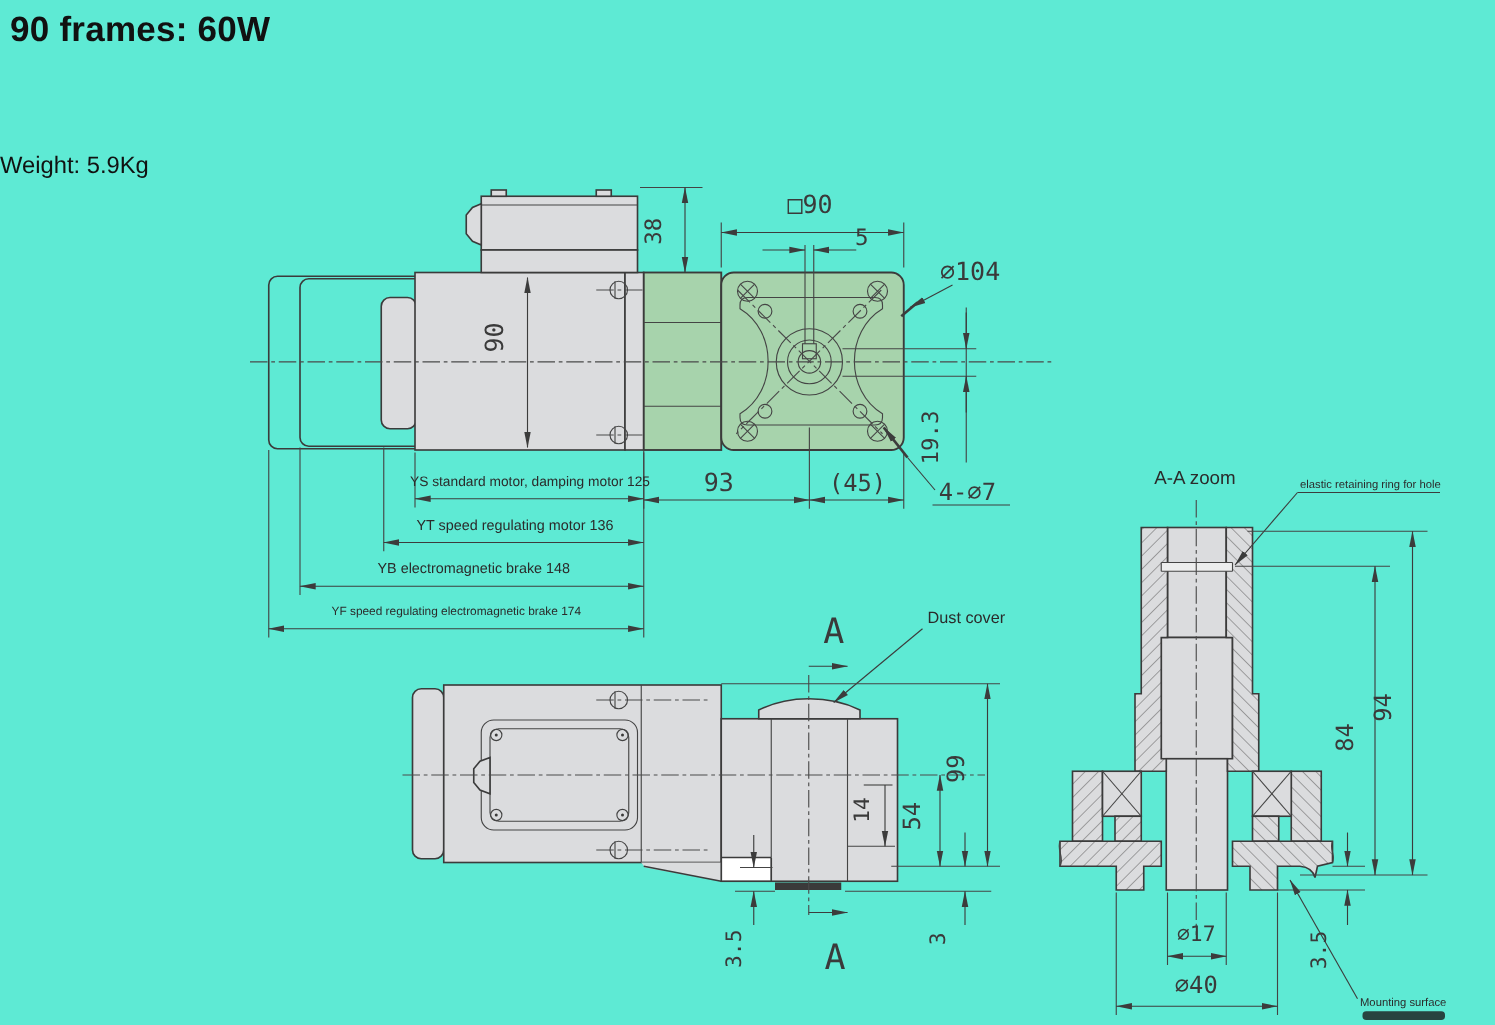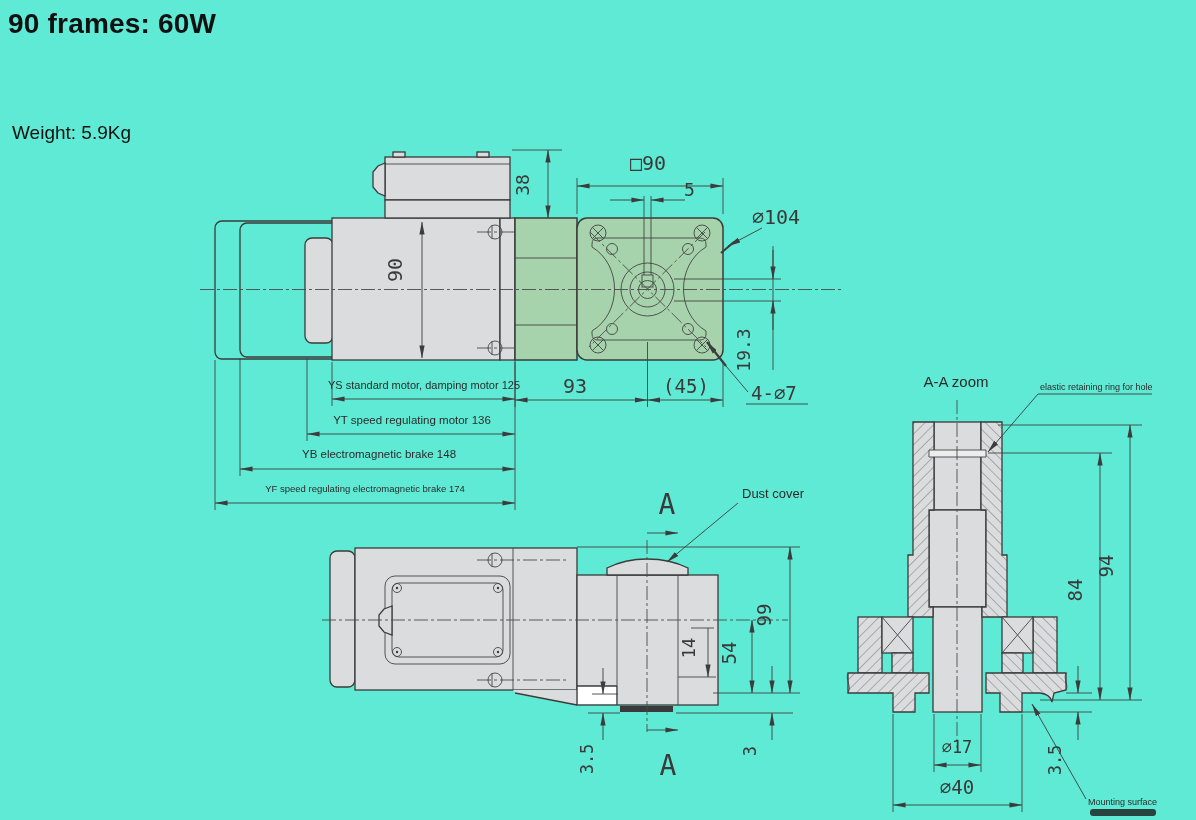--- a/index.html
+++ b/index.html
@@ -1,20 +1,20 @@
 <!DOCTYPE html>
 <html><head>
 <meta charset="utf-8">
 <style>
   html,body{margin:0;padding:0;background:#fff;}
   .page{position:relative;width:1196px;height:820px;background:#5eead4;overflow:hidden;
         font-family:"Liberation Sans",sans-serif;color:#1c1c1c;}
   .page-title{position:absolute;left:8px;top:8px;font-size:28px;font-weight:bold;letter-spacing:.2px;color:#111;}
   .page-subtitle{position:absolute;left:10px;top:80px;font-size:15.5px;color:#1c1c1c;}
-  .page-weight{position:absolute;left:12px;top:122px;font-size:19px;color:#111;}
+  .page-weight{position:absolute;left:0;top:122px;font-size:19px;color:#111;}
   .model-block{position:absolute;left:875px;top:140px;}
   .model-label{font-size:13.5px;color:#111;margin-bottom:10px;}
   .model-line{font-size:21.5px;font-weight:bold;letter-spacing:.6px;color:#111;line-height:1.55;}
   svg{position:absolute;left:0;top:0;}
   text.cad{font-family:"DejaVu Sans Mono",monospace;fill:#3a3a3a;}
   text.lbl{font-family:"Liberation Sans",sans-serif;fill:#2b2b2b;}
   .oln{fill:none;stroke:#3b3b3b;stroke-width:1.3;}
   .gry{fill:#dbdcde;stroke:#3b3b3b;stroke-width:1.3;}
   .grn{fill:#a7d3ac;stroke:#3b3b3b;stroke-width:1.5;}
   .thin{fill:none;stroke:#444;stroke-width:.9;}

